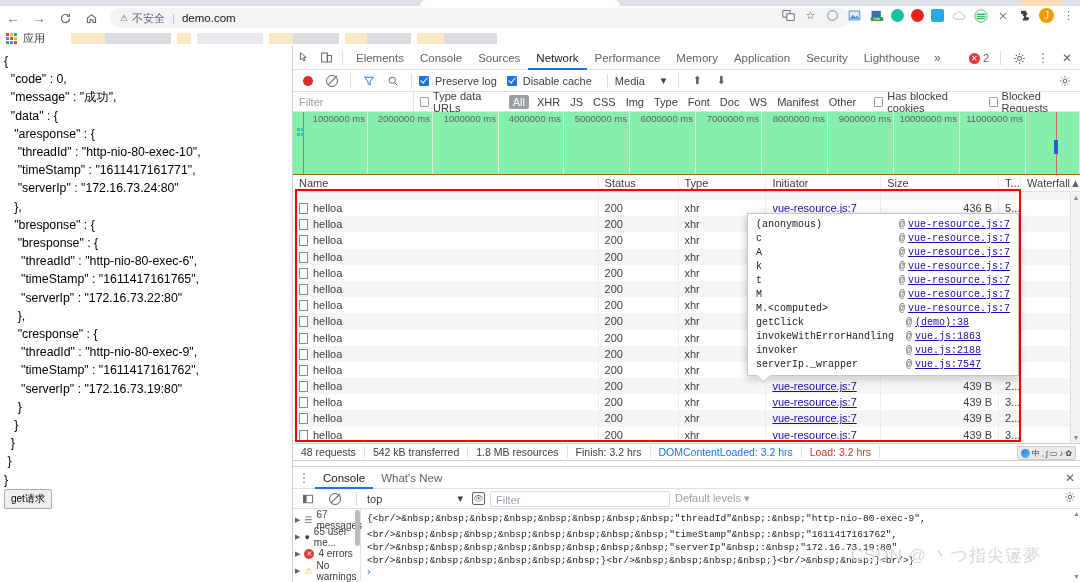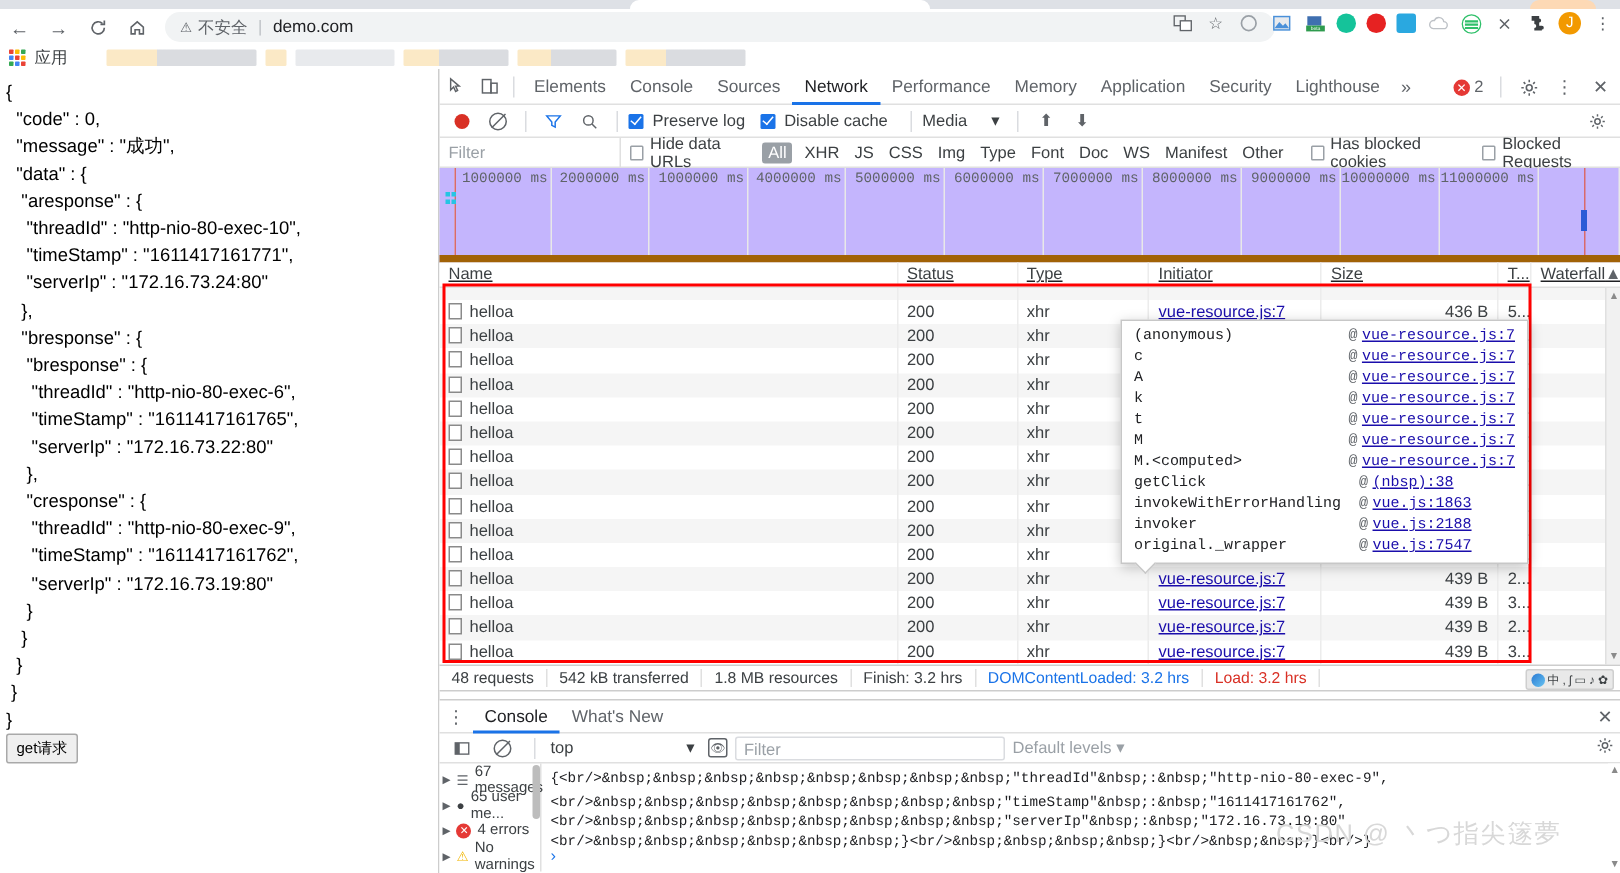--- a/index.html
+++ b/index.html
@@ -82,30 +82,30 @@
   .tb-select { font-size:11px; color:#3c4043; display:flex; align-items:center; gap:16px; }
   .dt-toolbar-right { position:absolute; right:4px; top:0; height:22px; display:flex; align-items:center; }
 
   .dt-filterbar { position:relative; height:20px; border-bottom:1px solid #e0e0e0; display:flex; align-items:center; gap:6px; }
   .filter-input { width:135px; height:20px; line-height:20px; padding-left:6px; font-size:11px; color:#9aa0a6; border-right:1px solid #e0e0e0; }
   .ftype { font-size:11px; color:#3c4043; padding:0 2px; }
   .ftype.sel { background:#9aa0a6; color:#fff; border-radius:2px; padding:1px 4px; }
   .fchk { display:flex; align-items:center; gap:4px; font-size:11px; color:#3c4043; }
 
   
-  .dt-overview { position:relative; height:63px; border-bottom:5px solid #a16207; background:#c4b5fd; overflow:hidden;font-family:Liberation Mono, monospace; }
+  .dt-overview { position:relative; height:63px; border-bottom:1px solid #a16207; background:#86efac; overflow:hidden; }
   .ov-ticks { position:absolute; left:0; top:0; width:100%; height:63px; }
   .ov-tick { position:absolute; top:0; height:63px; border-left:1px solid #e8e8e8; }
   .ov-tick span { position:absolute; right:3px; top:1px; font-size:9.5px; color:#5f6368; white-space:nowrap; }
   .ov-redline { position:absolute; top:0; width:1px; height:63px; background:#d96a6a; }
   .ov-bluemark { position:absolute; width:4px; height:14px; background:#2b5ad6; }
   .ov-cyan { position:absolute; width:3px; height:3px; background:#25c5e3; }
 
   
-  .dt-table { position:relative; height:268px; background:#fff;text-decoration:underline; }
+  .dt-table { position:relative; height:268px; background:#fff; }
   .th-row { display:flex; height:17px; border-bottom:1px solid #e0e0e0; font-size:11px; color:#3c4043; }
   .th { padding:2px 0 0 6px; border-right:1px solid #ececec; overflow:hidden; white-space:nowrap; }
   .rows { position:absolute; left:0; top:17px; right:0; height:251px; overflow:hidden; }
   .row { display:flex; height:16.2px; font-size:11px; color:#3c4043; align-items:center; }
   .row.alt { background:#f5f5f5; }
   .cell { padding-left:6px; border-right:1px solid #ececec; height:16.2px; line-height:16.2px; overflow:hidden; white-space:nowrap; }
   .cell.sizecell { text-align:right; padding-right:6px; }
   .file-ico { width:9px; height:11px; border:1px solid #8a8a8a; background:#fff; display:inline-block; margin-right:5px; vertical-align:-2px; }
   .ini-link { color:#1a0dab; text-decoration:underline; }
   .redbox { position:absolute; border:2px solid #f00; pointer-events:none; }
@@ -377,21 +377,21 @@
               <path d="M8 1.5v2M8 12.5v2M1.5 8h2M12.5 8h2M3.4 3.4l1.4 1.4M11.2 11.2l1.4 1.4M12.6 3.4l-1.4 1.4M4.8 11.2l-1.4 1.4" stroke="#5f6368" stroke-width="1.3"></path>
             </svg>
         </span>
       </span>
     </div>
 
     <div class="dt-filterbar">
       <div class="filter-input">Filter</div>
       <span class="fchk">
         <span class="cb off"></span>
-        <span>Hide data URLs</span>
+        <span>Type data URLs</span>
       </span>
       <span class="ftype sel">All</span>
       <span class="ftype">XHR</span>
       <span class="ftype">JS</span>
       <span class="ftype">CSS</span>
       <span class="ftype">Img</span>
       <span class="ftype">Type</span>
       <span class="ftype">Font</span>
       <span class="ftype">Doc</span>
       <span class="ftype">WS</span>
@@ -652,34 +652,34 @@
             <a class="cs-link">vue-resource.js:7</a>
           </div>
         <div class="cs-row">
             <span class="cs-fn">M.&lt;computed&gt;</span>
             <span class="cs-at">@</span>
             <a class="cs-link">vue-resource.js:7</a>
           </div>
         <div class="cs-row">
             <span class="cs-fn">getClick</span>
             <span class="cs-at">@</span>
-            <a class="cs-link">(nbsp):38</a>
+            <a class="cs-link">(demo):38</a>
           </div>
         <div class="cs-row">
             <span class="cs-fn">invokeWithErrorHandling</span>
             <span class="cs-at">@</span>
             <a class="cs-link">vue.js:1863</a>
           </div>
         <div class="cs-row">
             <span class="cs-fn">invoker</span>
             <span class="cs-at">@</span>
             <a class="cs-link">vue.js:2188</a>
           </div>
         <div class="cs-row">
-            <span class="cs-fn">original._wrapper</span>
+            <span class="cs-fn">serverIp._wrapper</span>
             <span class="cs-at">@</span>
             <a class="cs-link">vue.js:7547</a>
           </div>
         <div class="cs-tail"></div>
       </div>
 
       <div class="redbox" style="left:2px; top:14px; width:726px; height:253px;"></div>
     </div>
 
     <div class="dt-status">

